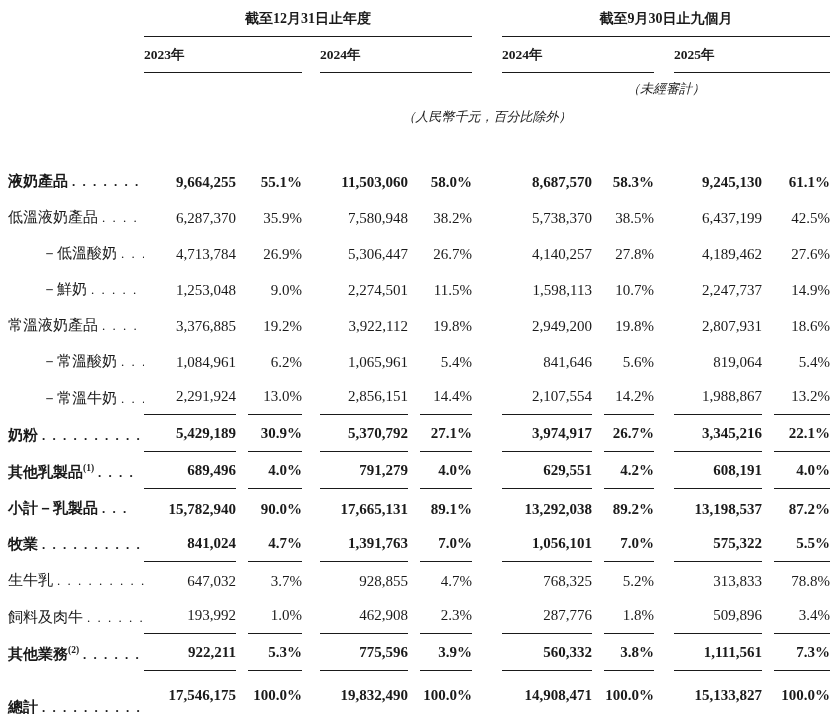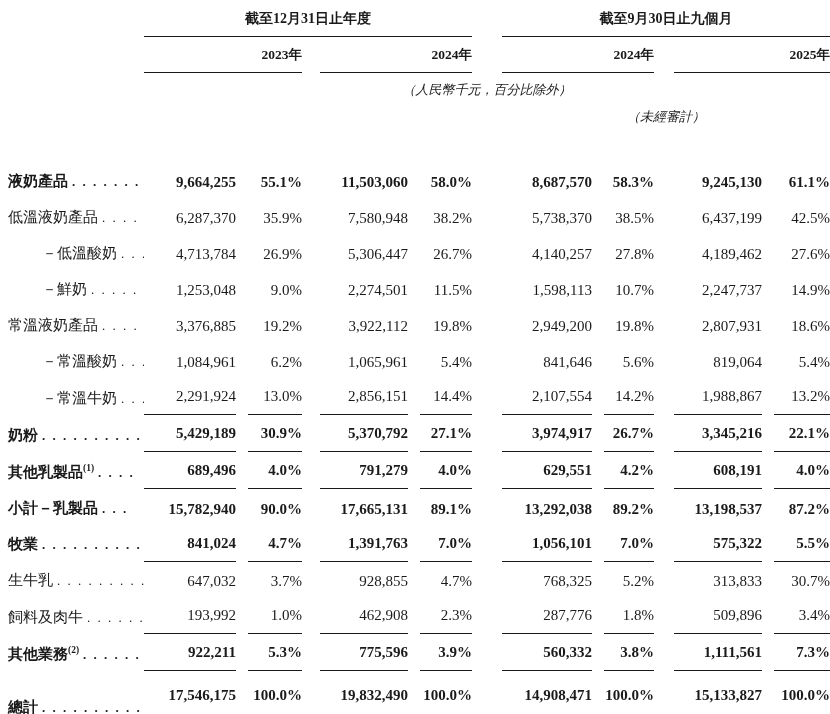--- a/index.html
+++ b/index.html
@@ -32,21 +32,21 @@
   th.grp {
     font-weight: bold;
     font-size: 14px;
     border-bottom: 1.5px solid #1a1a1a;
     padding: 6px 0 8px 0;
     white-space: nowrap;
   }
   th.yr {
     font-weight: bold;
     font-size: 13.5px;
-    text-align: right;
+    text-align: left;
     border-bottom: 1.5px solid #1a1a1a;
     padding: 9px 0 8px 0;
     white-space: nowrap;
   }
   td.note {
     font-style: italic;
     font-size: 13px;
     text-align: center;
     white-space: nowrap;
   }
@@ -117,26 +117,26 @@
         <td></td>
         <th class="yr" colspan="3">2023年</th>
         <td class="sp"></td>
         <th class="yr" colspan="3">2024年</th>
         <td class="sp"></td>
         <th class="yr" colspan="3">2024年</th>
         <td class="sp"></td>
         <th class="yr" colspan="3">2025年</th>
       </tr>
       <tr>
+        <td colspan="9"></td>
+        <td class="note unaudited" colspan="7">（未經審計）</td>
+      </tr>
+      <tr>
         <td></td>
         <td class="note units" colspan="15">（人民幣千元，百分比除外）</td>
-      </tr>
-      <tr>
-        <td colspan="9"></td>
-        <td class="note unaudited" colspan="7">（未經審計）</td>
       </tr>
       <tr class="hdr-space">
         <td colspan="16"></td>
       </tr>
     </thead>
     <tbody>
         <tr class="bold ul-none">
           <td class="label"><span>液奶產品</span><sup></sup><span class="dots">. . . . . . . .</span></td>
           <td class="num c0">9,664,255</td>
           <td class="sp"></td>
@@ -343,21 +343,21 @@
           <td class="num c2">928,855</td>
           <td class="sp"></td>
           <td class="num c3">4.7%</td>
           <td class="sp"></td>
           <td class="num c4">768,325</td>
           <td class="sp"></td>
           <td class="num c5">5.2%</td>
           <td class="sp"></td>
           <td class="num c6">313,833</td>
           <td class="sp"></td>
-          <td class="num c7">30.7%</td>
+          <td class="num c7">78.8%</td>
         </tr>
         <tr class="ul-single">
           <td class="label"><span>飼料及肉牛</span><sup></sup><span class="dots">. . . . . .</span></td>
           <td class="num c0">193,992</td>
           <td class="sp"></td>
           <td class="num c1">1.0%</td>
           <td class="sp"></td>
           <td class="num c2">462,908</td>
           <td class="sp"></td>
           <td class="num c3">2.3%</td>

